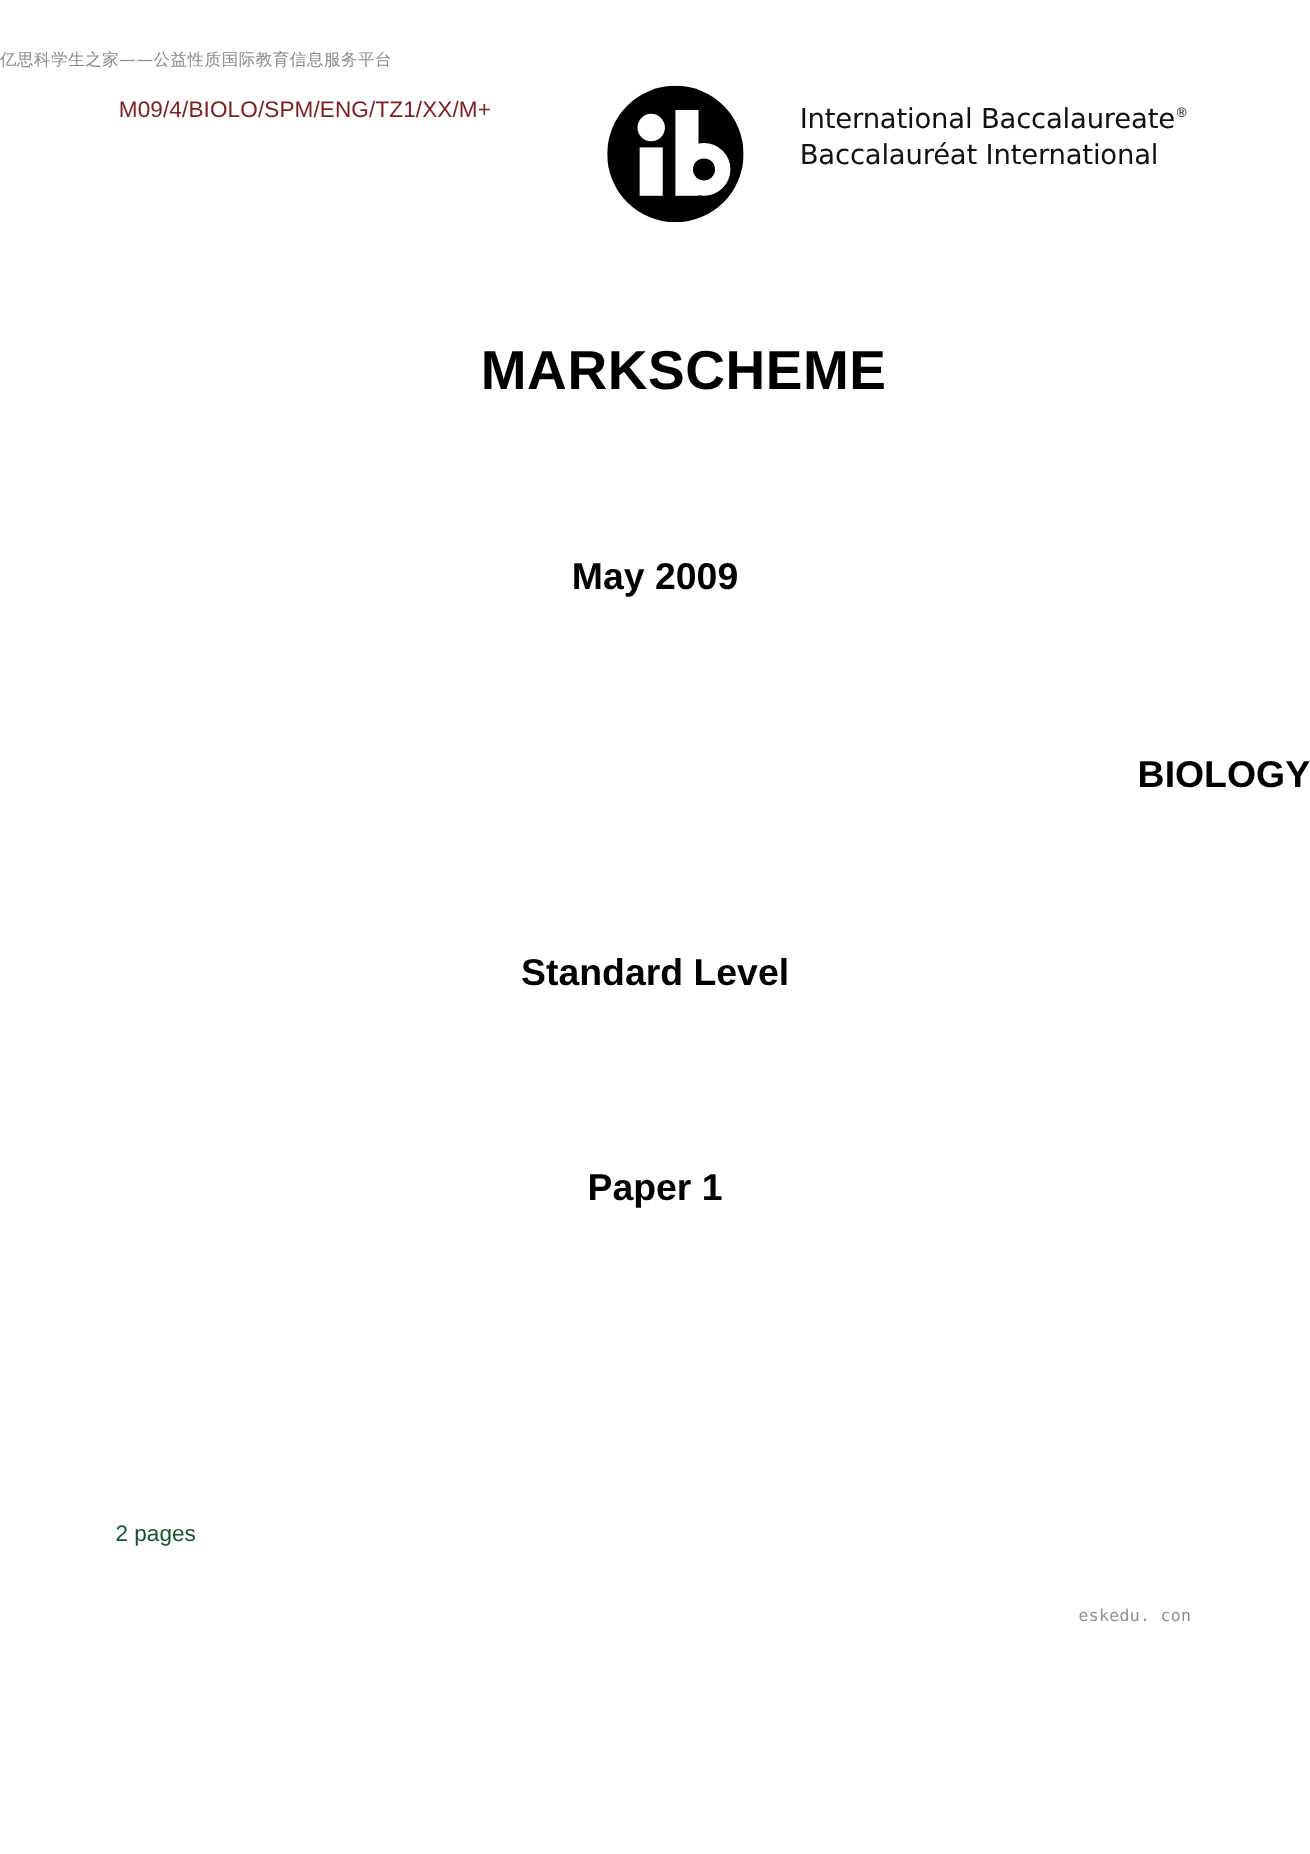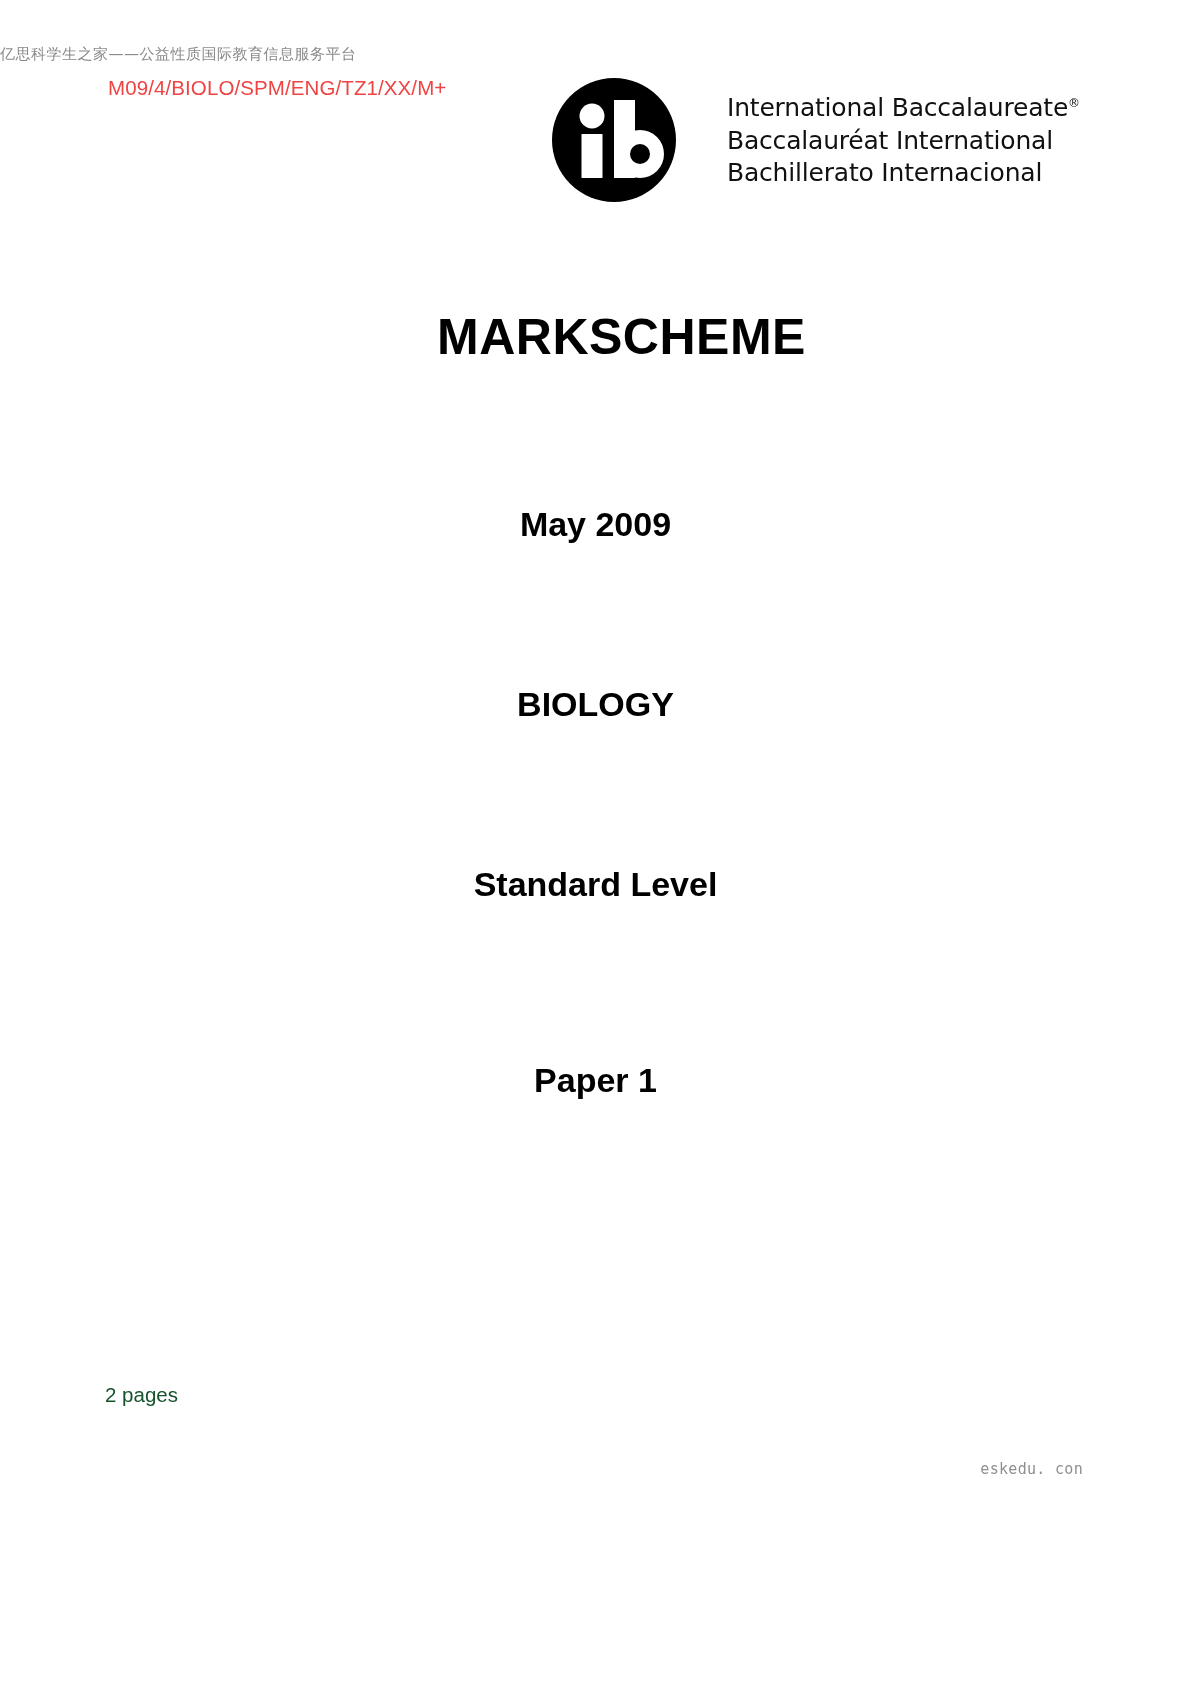--- a/index.html
+++ b/index.html
@@ -34,25 +34,25 @@
     font-family: "DejaVu Sans", sans-serif;
     font-size: 15px;
     color: #8a8a8a;
     letter-spacing: 0.5px;
     white-space: nowrap;
   }
 
   
   .doc-code {
     position: absolute;
-    top: 76px;
+    top: 88px;
     left: 108px;
     font-size: 20.5px;
     letter-spacing: 0.1px;
-    color: #ef4444;
+    color: #7f1d1d;
     white-space: nowrap;
   }
 
   
   .logo-block {
     position: absolute;
     top: 78px;
     left: 552px;
     display: flex;
     align-items: flex-start;
@@ -97,21 +97,21 @@
   }
   .title-sub {
     position: absolute;
     left: 0;
     width: 1191px;
     text-align: center;
     font-size: 34px;
     font-weight: bold;
   }
   .t-date   { top: 505px; }
-  .t-subject{ top: 685px; }
+  .t-subject{ top: 685px; text-align: right; }
   .t-level  { top: 865px; }
   .t-paper  { top: 1045px; margin-top: 16px; }
 
   
   .pages-note {
     position: absolute;
     top: 1383px;
     left: 105px;
     font-size: 20.5px;
     color: #14532d;
@@ -146,21 +146,20 @@
 
         <rect x="62" y="22" width="21" height="78" fill="#ffffff"></rect>
         <circle cx="88" cy="76" r="24" fill="#ffffff"></circle>
         <circle cx="88" cy="76" r="10" fill="#000000"></circle>
       </svg>
     </div>
 
     <div class="logo-text">
       <div class="logo-line"><span>International Baccalaureate</span><span class="reg">®</span></div>
       <div class="logo-line">Baccalauréat International</div>
-      <div class="logo-line">Bachillerato Internacional</div>
     </div>
 
   </div>
 
   <div class="title-main">MARKSCHEME</div>
 
   <div class="title-sub t-date">May 2009</div>
 
   <div class="title-sub t-subject">BIOLOGY</div>
 

